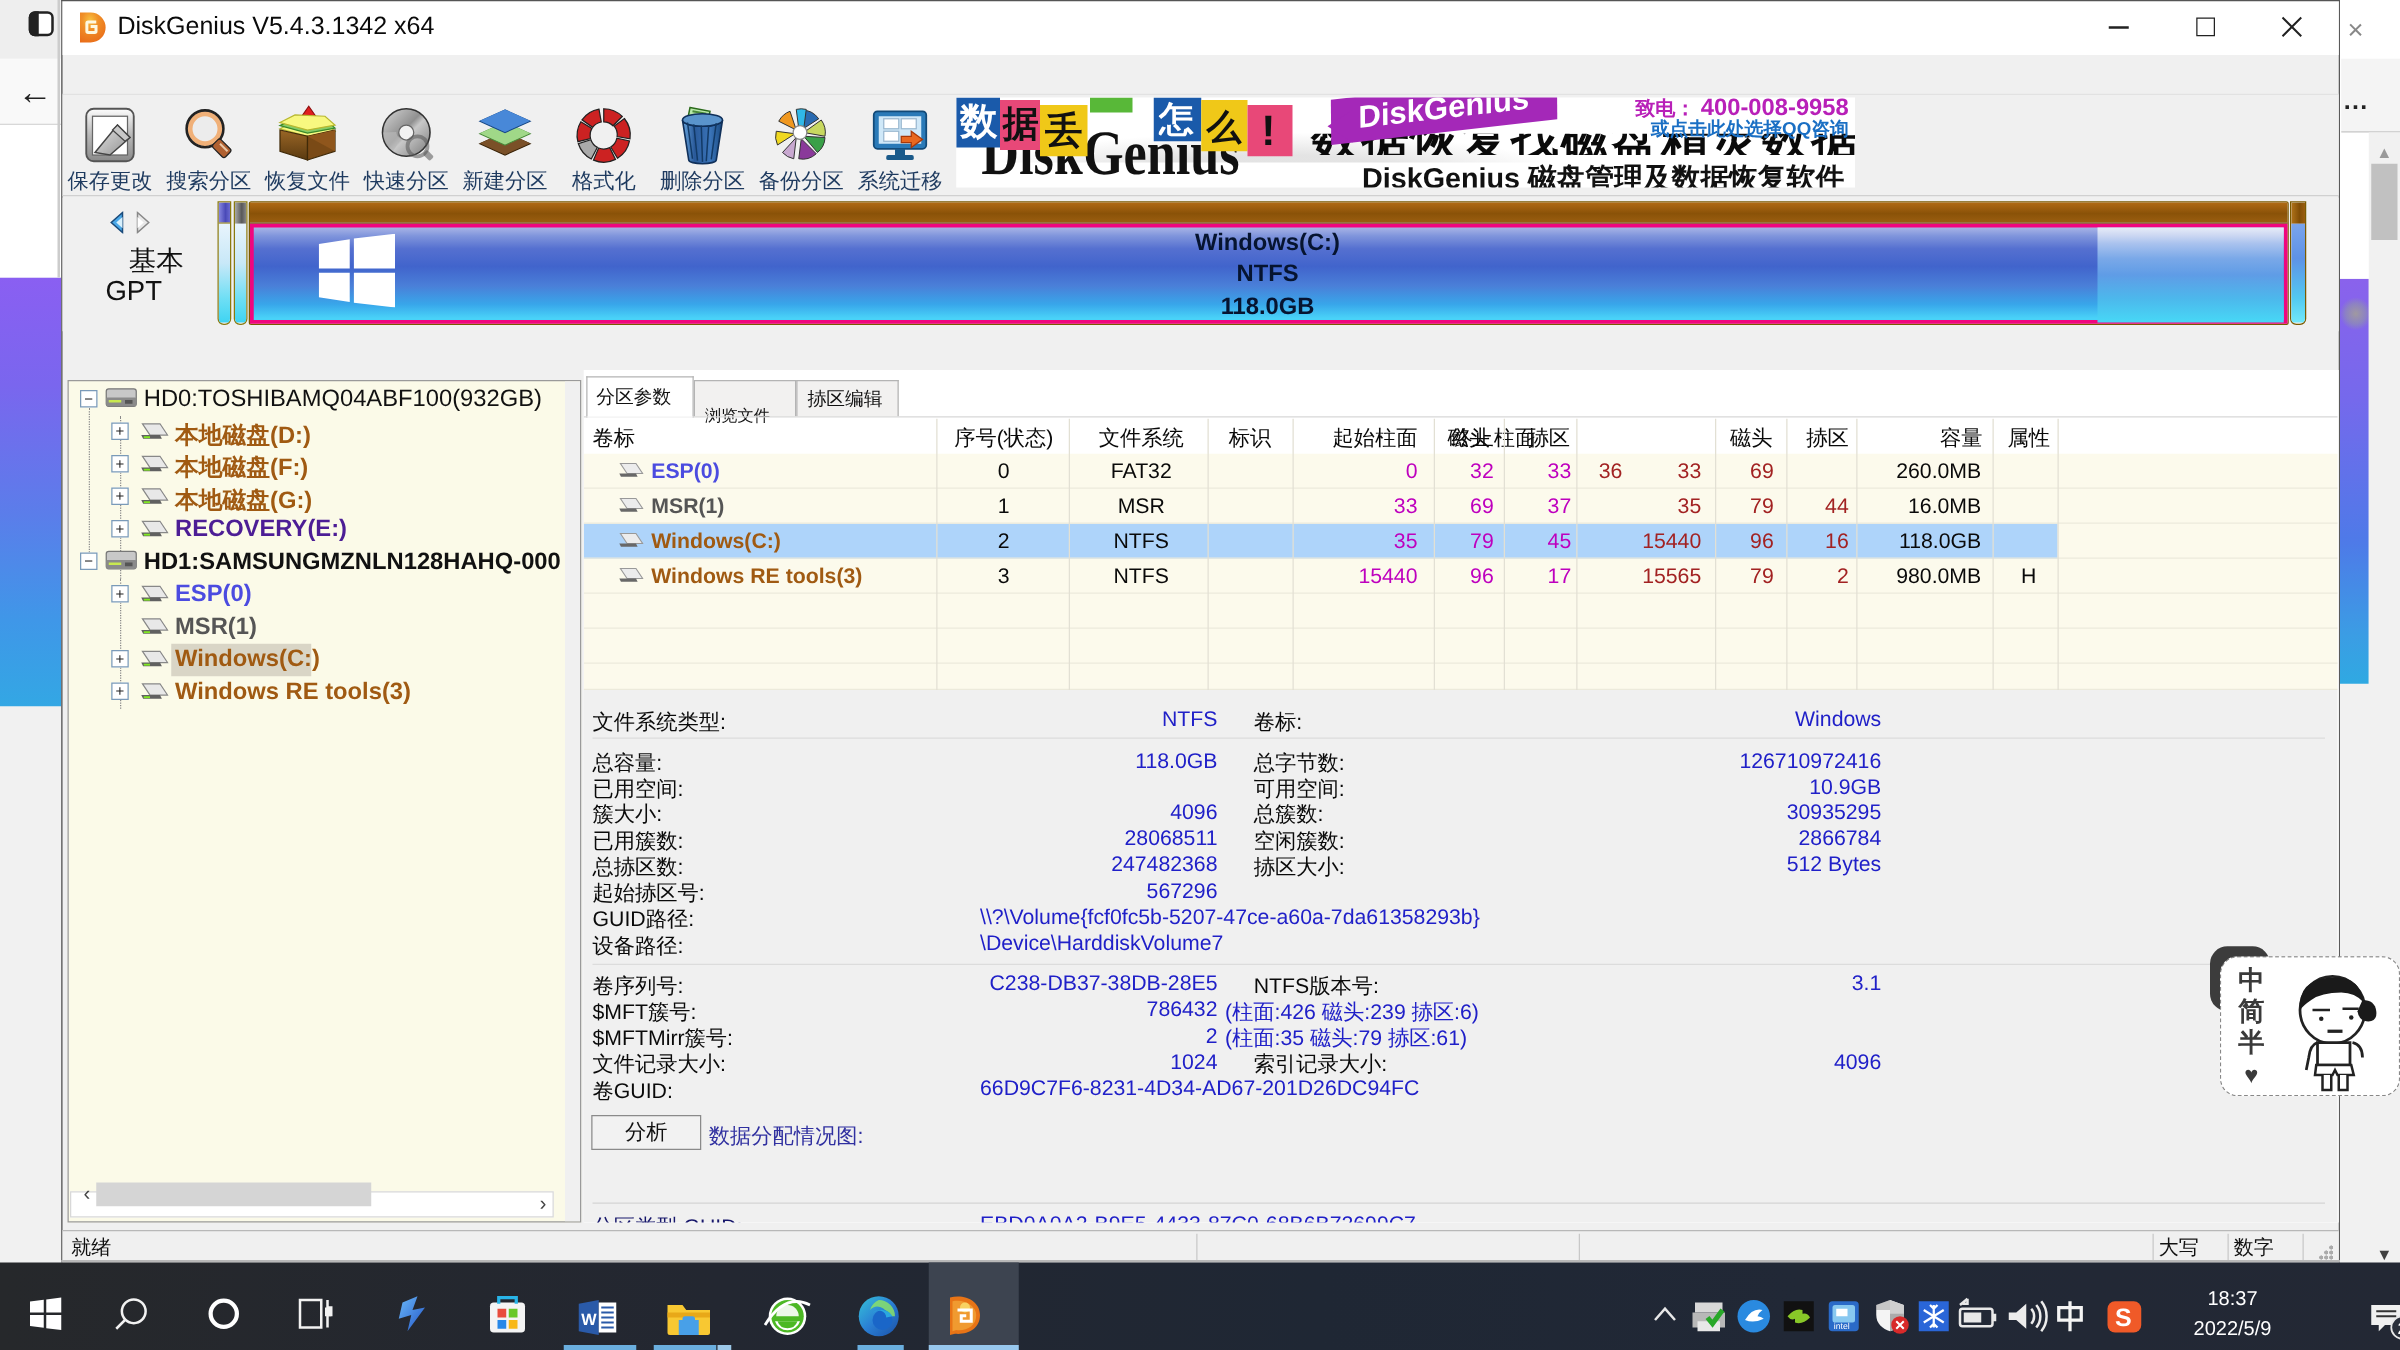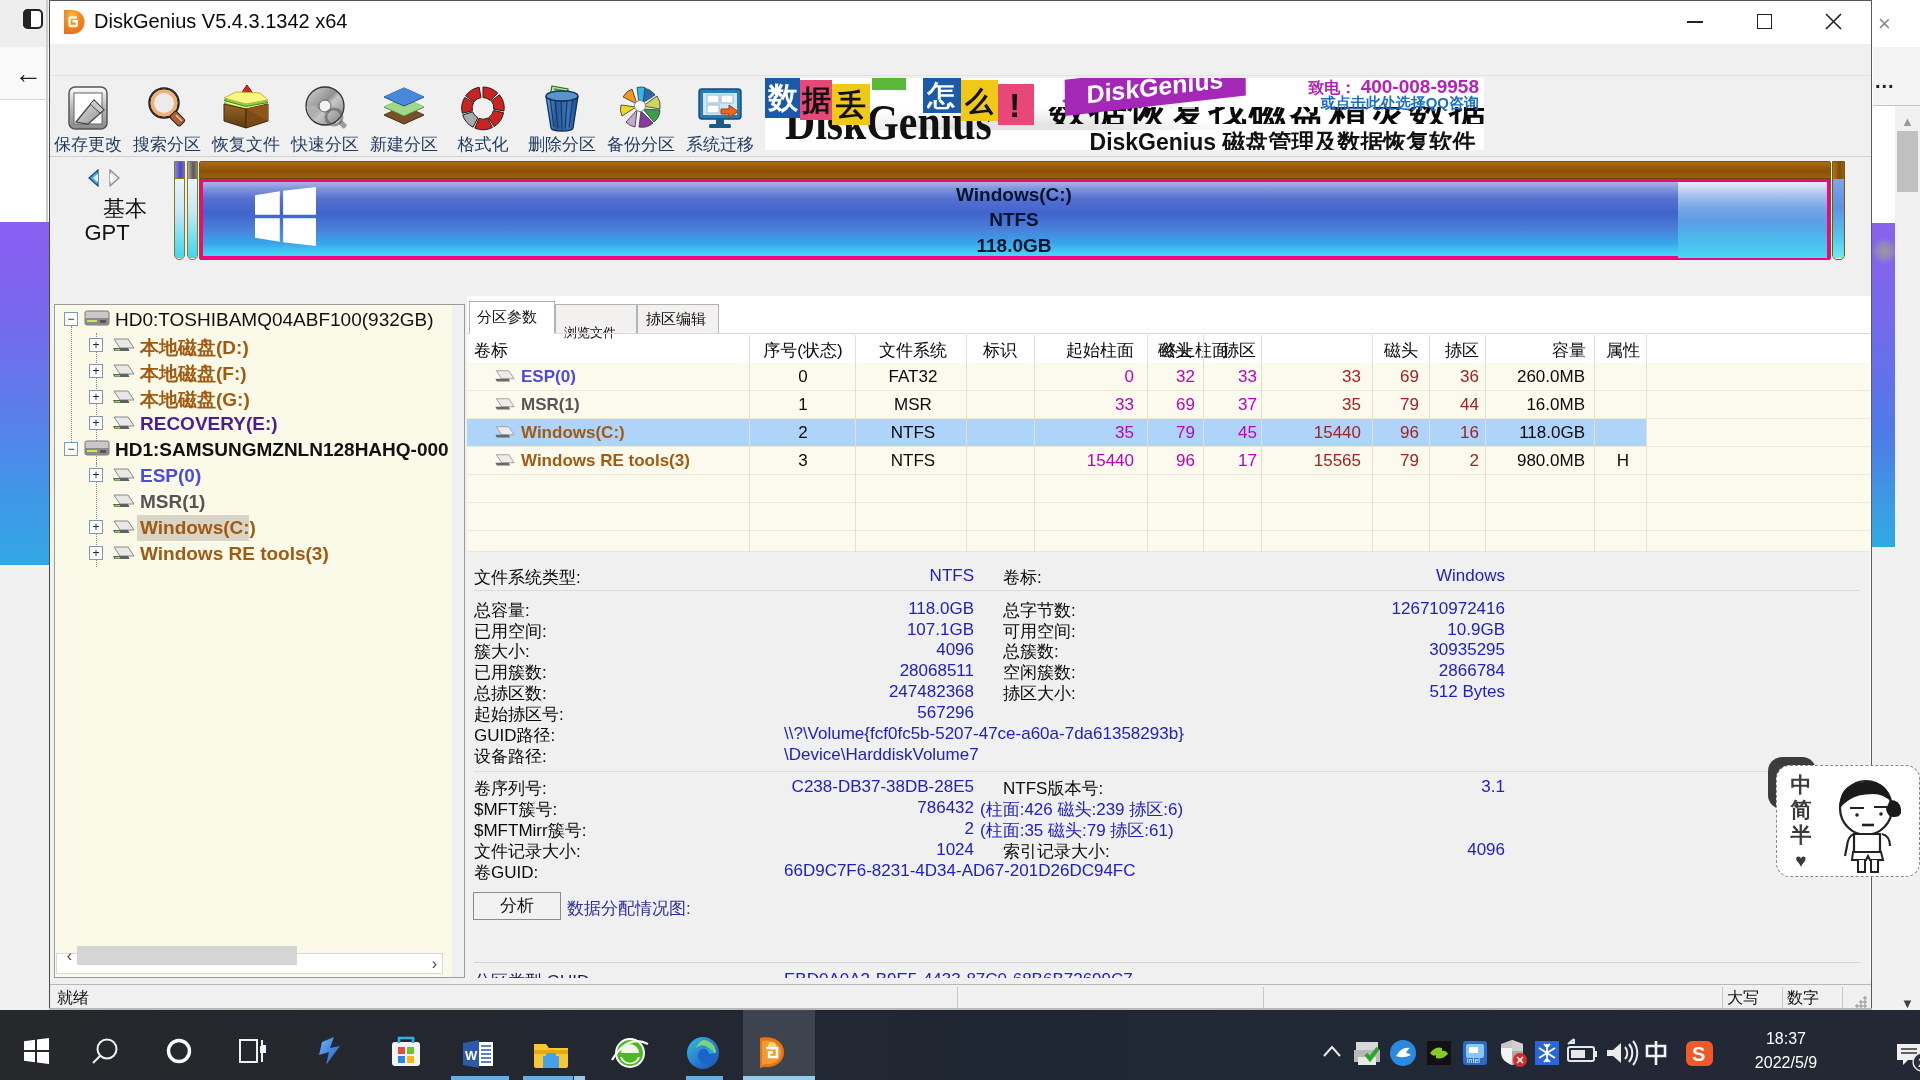--- a/index.html
+++ b/index.html
@@ -424,21 +424,21 @@
         <path d="M5 11 h15 l1.5 3 h-15 Z" fill="#686868"></path>
       </svg>
   <div class="abs" style="left:54px;top:71px;font-weight:bold;color:#4b4be0;white-space:nowrap">ESP(0)</div>
   <div class="abs" style="left:256px;top:71px;width:160px;text-align:center;color:#0a0a0a;font-size:17px">0</div>
   <div class="abs" style="left:366px;top:71px;width:160px;text-align:center;color:#0a0a0a;font-size:17px">FAT32</div>
   <div class="abs" style="left:467px;top:71px;width:200px;text-align:right;color:#be00be;font-size:17px">0</div>
   <div class="abs" style="left:528px;top:71px;width:200px;text-align:right;color:#be00be;font-size:17px">32</div>
   <div class="abs" style="left:590px;top:71px;width:200px;text-align:right;color:#be00be;font-size:17px">33</div>
   <div class="abs" style="left:694px;top:71px;width:200px;text-align:right;color:#a22222;font-size:17px">33</div>
   <div class="abs" style="left:752px;top:71px;width:200px;text-align:right;color:#a22222;font-size:17px">69</div>
-  <div class="abs" style="left:812px;top:71px;width:200px;text-align:right;color:#a22222;font-size:17px">36</div>
+  <div class="abs" style="left:812px;top:71px;width:200px;color:#a22222;font-size:17px">36</div>
   <div class="abs" style="left:918px;top:71px;width:200px;text-align:right;color:#0a0a0a;font-size:17px">260.0MB</div>
   <svg class="abs" style="left:24px;top:101px" width="24" height="16" viewBox="0 0 27 18">
         <path d="M6 2 h14 l6 9 h-14 Z" fill="#ececec" stroke="#999"></path>
         <path d="M5 11 h15 l1.5 3 h-15 Z" fill="#686868"></path>
       </svg>
   <div class="abs" style="left:54px;top:99px;font-weight:bold;color:#555555;white-space:nowrap">MSR(1)</div>
   <div class="abs" style="left:256px;top:99px;width:160px;text-align:center;color:#0a0a0a;font-size:17px">1</div>
   <div class="abs" style="left:366px;top:99px;width:160px;text-align:center;color:#0a0a0a;font-size:17px">MSR</div>
   <div class="abs" style="left:467px;top:99px;width:200px;text-align:right;color:#be00be;font-size:17px">33</div>
   <div class="abs" style="left:528px;top:99px;width:200px;text-align:right;color:#be00be;font-size:17px">69</div>
@@ -480,21 +480,20 @@
   <div class="abs" style="left:7px;top:270px;color:#0a0a0a;white-space:nowrap">文件系统类型:</div>
   <div class="abs" style="left:87px;top:270px;width:420px;text-align:right;color:#2020c8;white-space:nowrap">NTFS</div>
   <div class="abs" style="left:536px;top:270px;color:#0a0a0a;white-space:nowrap">卷标:</div>
   <div class="abs" style="left:618px;top:270px;width:420px;text-align:right;color:#2020c8;white-space:nowrap">Windows</div>
   <div class="abs" style="left:7px;top:294px;width:1386px;height:1px;background:#dcdcdc"></div>
   <div class="abs" style="left:7px;top:303px;color:#0a0a0a;white-space:nowrap">总容量:</div>
   <div class="abs" style="left:87px;top:303px;width:420px;text-align:right;color:#2020c8;white-space:nowrap">118.0GB</div>
   <div class="abs" style="left:536px;top:303px;color:#0a0a0a;white-space:nowrap">总字节数:</div>
   <div class="abs" style="left:618px;top:303px;width:420px;text-align:right;color:#2020c8;white-space:nowrap">126710972416</div>
   <div class="abs" style="left:7px;top:324px;color:#0a0a0a;white-space:nowrap">已用空间:</div>
-  <div class="abs" style="left:87px;top:324px;width:420px;text-align:right;color:#2020c8;white-space:nowrap">107.1GB</div>
   <div class="abs" style="left:536px;top:324px;color:#0a0a0a;white-space:nowrap">可用空间:</div>
   <div class="abs" style="left:618px;top:324px;width:420px;text-align:right;color:#2020c8;white-space:nowrap">10.9GB</div>
   <div class="abs" style="left:7px;top:344px;color:#0a0a0a;white-space:nowrap">簇大小:</div>
   <div class="abs" style="left:87px;top:344px;width:420px;text-align:right;color:#2020c8;white-space:nowrap">4096</div>
   <div class="abs" style="left:536px;top:344px;color:#0a0a0a;white-space:nowrap">总簇数:</div>
   <div class="abs" style="left:618px;top:344px;width:420px;text-align:right;color:#2020c8;white-space:nowrap">30935295</div>
   <div class="abs" style="left:7px;top:365px;color:#0a0a0a;white-space:nowrap">已用簇数:</div>
   <div class="abs" style="left:87px;top:365px;width:420px;text-align:right;color:#2020c8;white-space:nowrap">28068511</div>
   <div class="abs" style="left:536px;top:365px;color:#0a0a0a;white-space:nowrap">空闲簇数:</div>
   <div class="abs" style="left:618px;top:365px;width:420px;text-align:right;color:#2020c8;white-space:nowrap">2866784</div>

